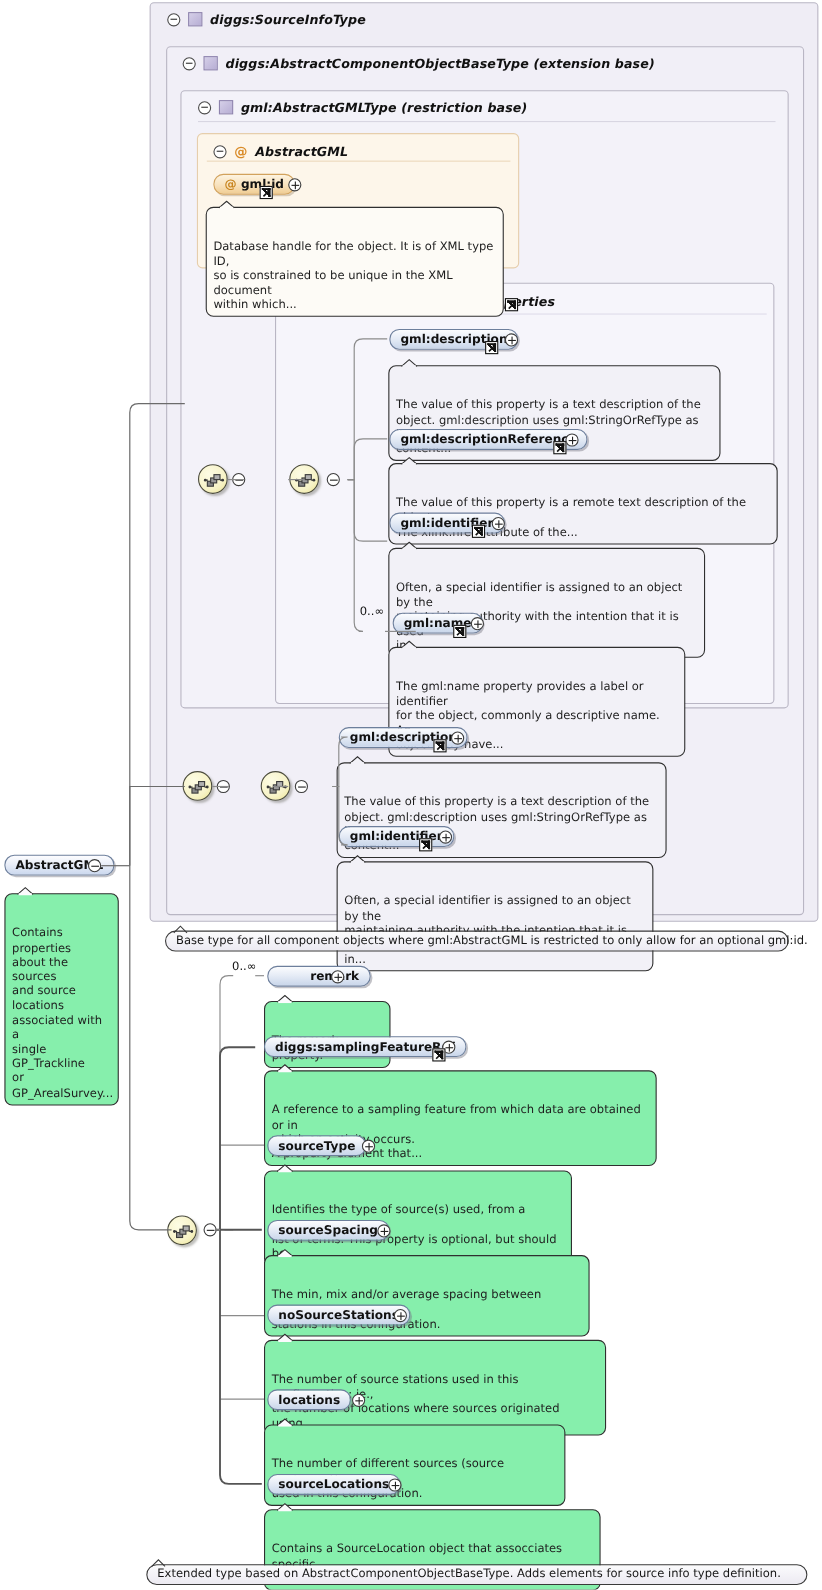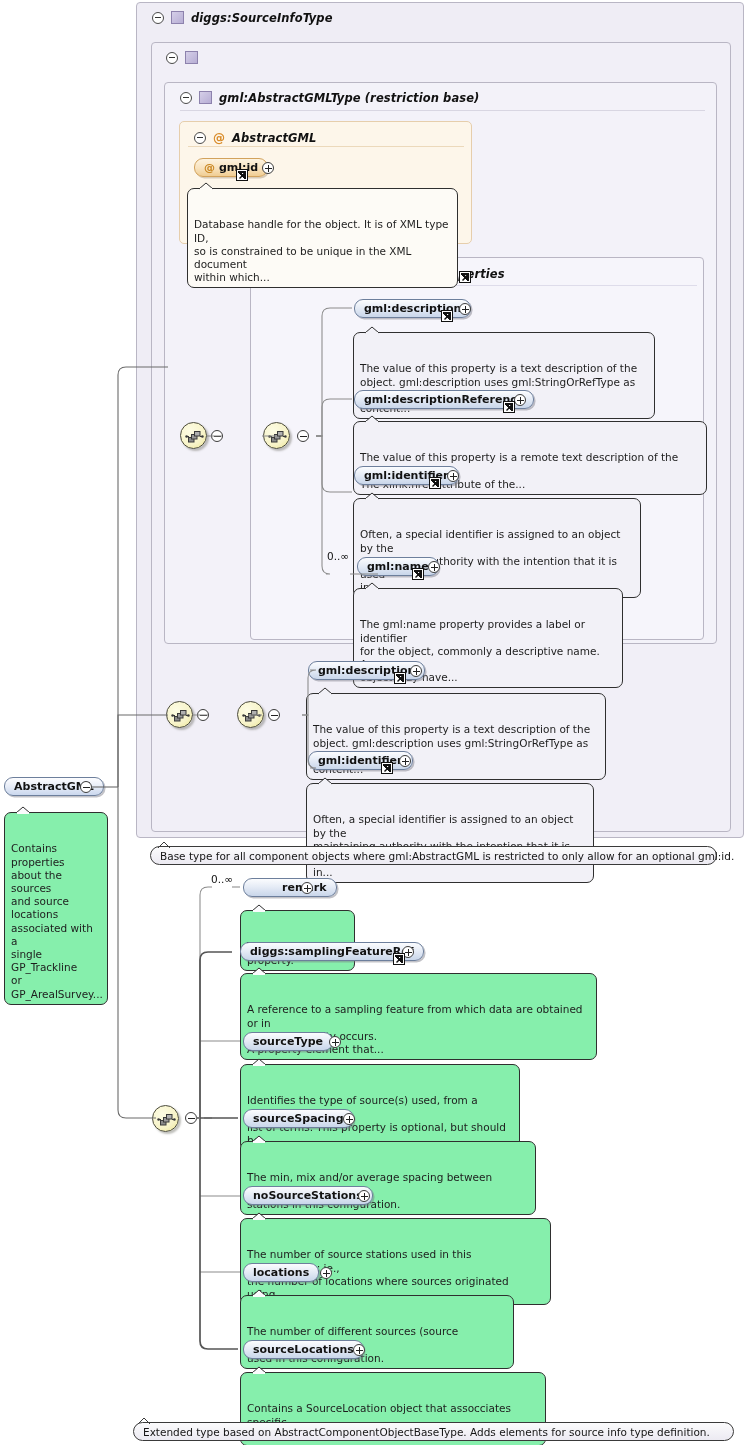--- a/index.html
+++ b/index.html
@@ -159,21 +159,21 @@
 
   
   .noteBar {
     position:absolute;
     border:1px solid #3a3a3a;
     border-radius:11px;
     background: linear-gradient(to bottom,#fbfbfc 0%, #eceaf2 100%);
     font-size:10.5px; color:#151515;
     padding:3px 9px;
     white-space:nowrap;
-    display:flex; align-items:center;
+    display:flex; align-items:flex-end;
   }
 
   
   #wires { position:absolute; left:0; top:0; width:747px; height:1445px; pointer-events:none; z-index:1; }
   .panelLayer { z-index:0; }
   .nodeLayer  { z-index:3; }
 </style>
 </head>
 <body>
 
@@ -251,20 +251,21 @@
 
 <div class="panel-hdr" style="left:143px; top:4px;">
   <span class="circ"></span>
   <span class="sq"></span>
   <span class="ttl">diggs:SourceInfoType</span>
 </div>
 
 <div class="panel-hdr" style="left:157px; top:44px;">
   <span class="circ"></span>
   <span class="sq"></span>
+  <span class="ttl">diggs:AbstractComponentObjectBaseType (extension base)</span>
 </div>
 
 <div class="panel-hdr" style="left:171px; top:84px;">
   <span class="circ"></span>
   <span class="sq"></span>
   <span class="ttl">gml:AbstractGMLType (restriction base)</span>
 </div>
 
 <div class="panel-hdr" style="left:185px; top:124px;">
   <span class="circ"></span>

